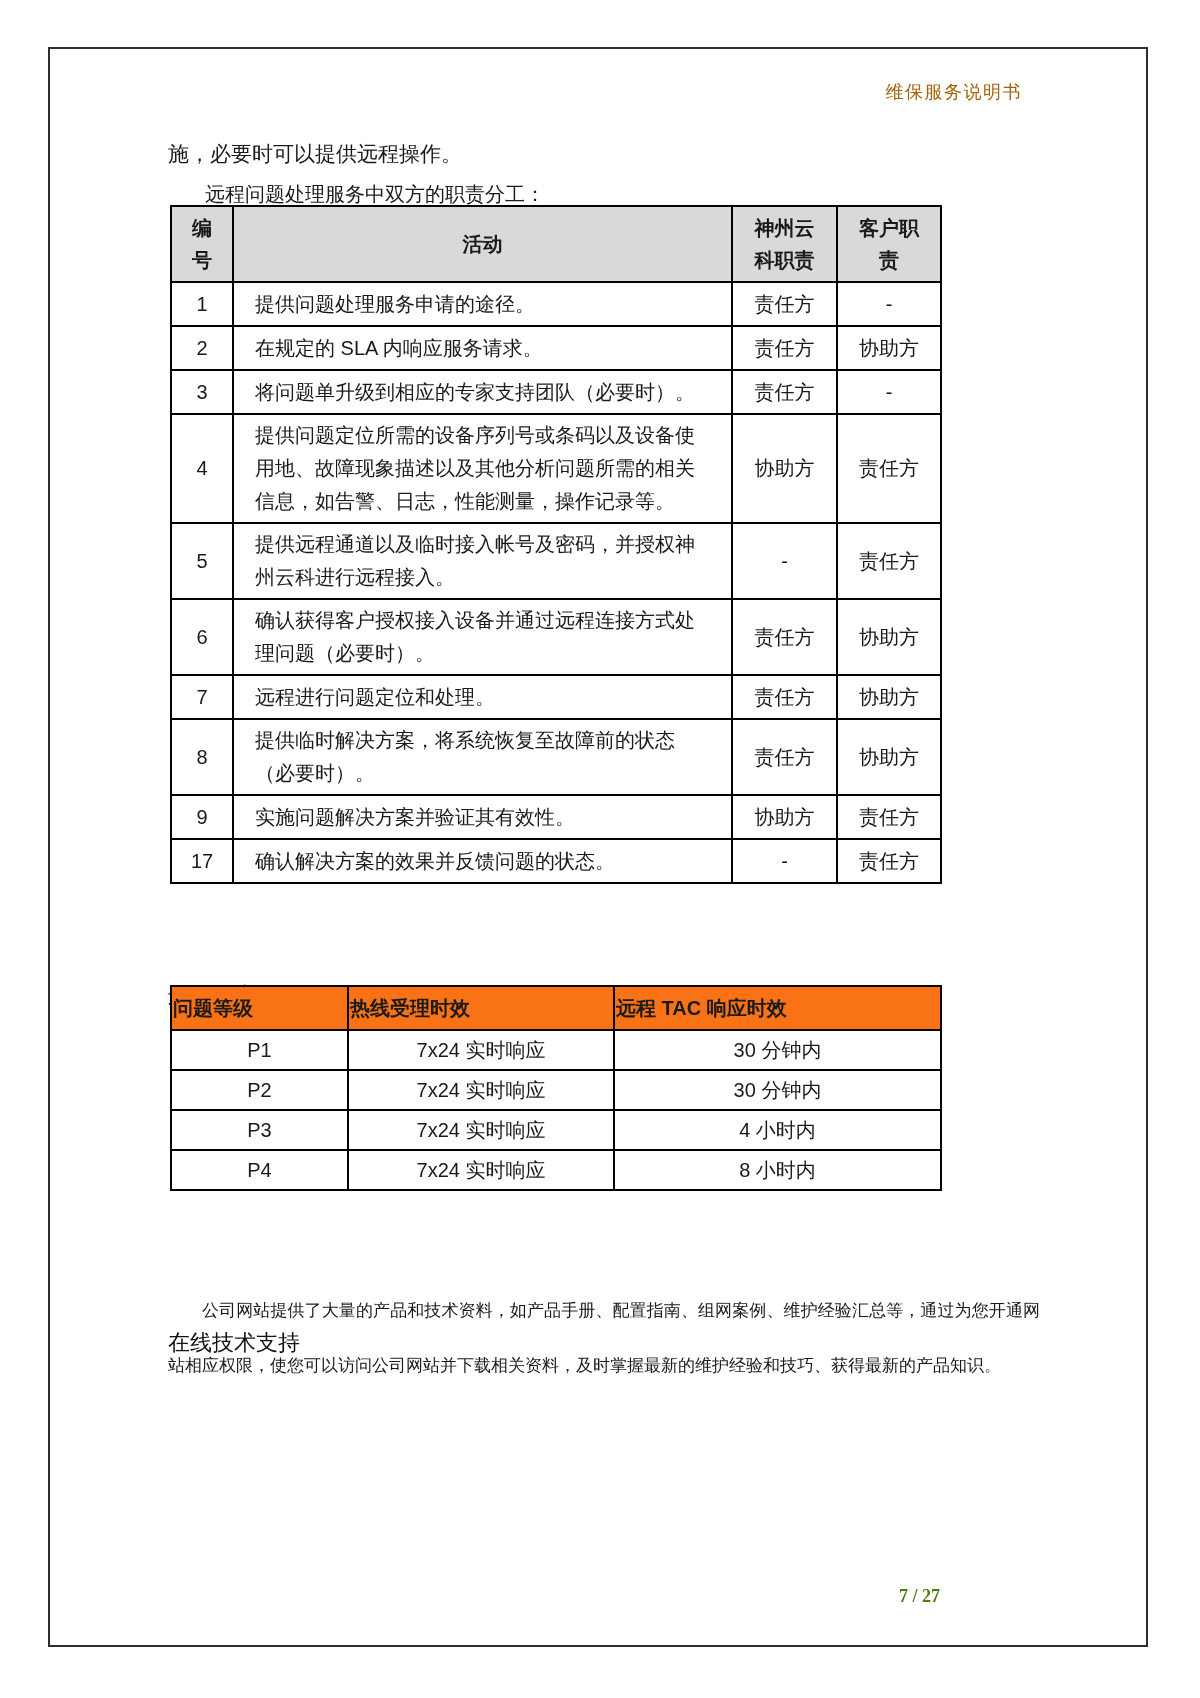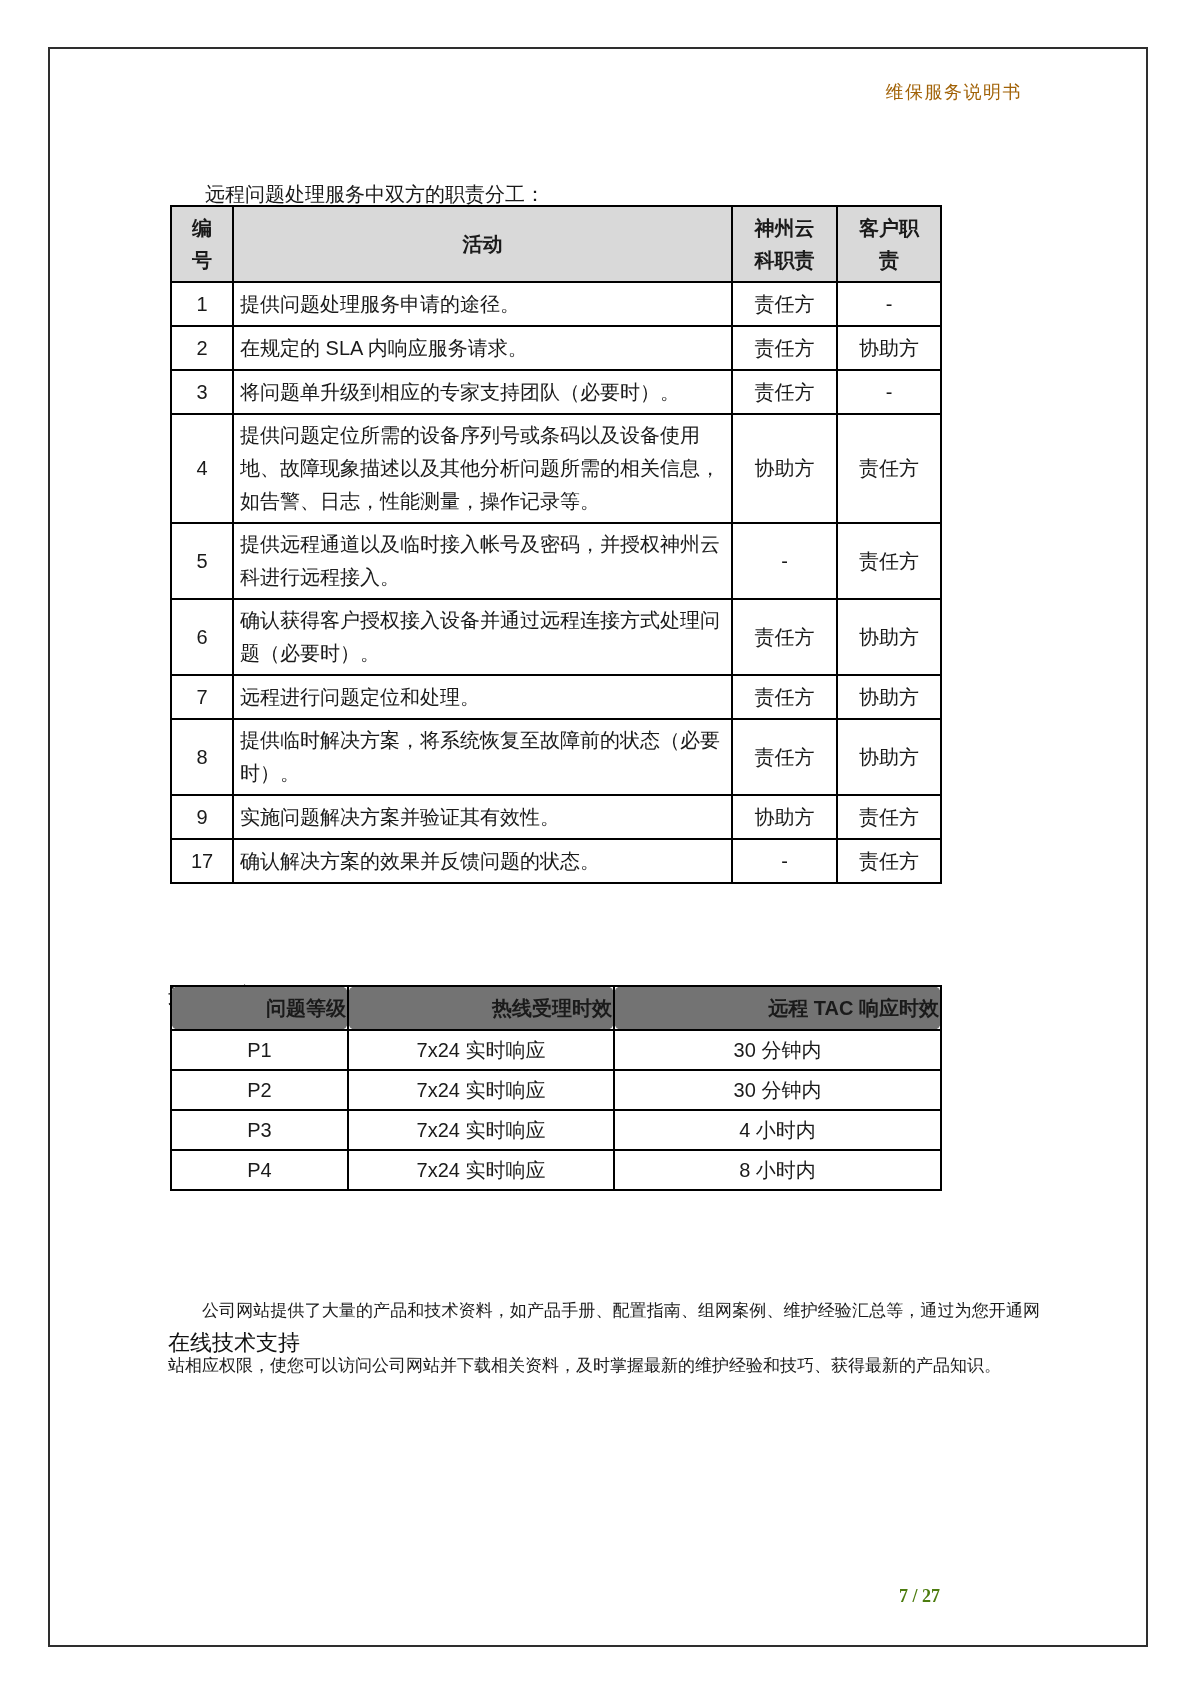--- a/index.html
+++ b/index.html
@@ -74,41 +74,40 @@
     text-align: center;
     padding: 0 12px;
     line-height: 32px;
   }
   #table1 td {
     text-align: center;
     padding: 0 6px;
   }
   #table1 td.cell-activity {
     text-align: left;
-    padding: 4px 6px;
+    padding: 4px 21px;
     line-height: 33px;
   }
   .section-caption {
     position: absolute;
     font-size: 22px;
     color: #111;
   }
   #caption-remote { top: 981px; left: 168px; }
   #table2 {
     top: 985px;
     left: 170px;
     width: 770px;
   }
   #table2 thead tr { height: 44px; }
   #table2 tbody tr { height: 40px; }
   #table2 th {
-    background: #737373;
+    background: #f97316;
     font-weight: bold;
-    text-align: right;
-    border-radius: 8px;
+    text-align: left;
   }
   #table2 td { text-align: center; }
   #caption-online { top: 1297px; left: 168px; margin-top: 31px; }
   .body-paragraphs {
     position: absolute;
     top: 1283px;
     left: 168px;
     width: 872px;
     font-size: 17px;
     line-height: 55px;
@@ -132,20 +131,21 @@
 </style>
 </head>
 <body>
 
 <div class="page">
 
   <div class="page-frame"></div>
 
   <div class="doc-header">维保服务说明书</div>
 
+  <div class="intro-line">施，必要时可以提供远程操作。</div>
 
   <div class="table1-caption">远程问题处理服务中双方的职责分工：</div>
 
   <table class="doc-table" id="table1">
     <colgroup>
       <col style="width:62px">
       <col style="width:499px">
       <col style="width:105px">
       <col style="width:104px">
     </colgroup>

